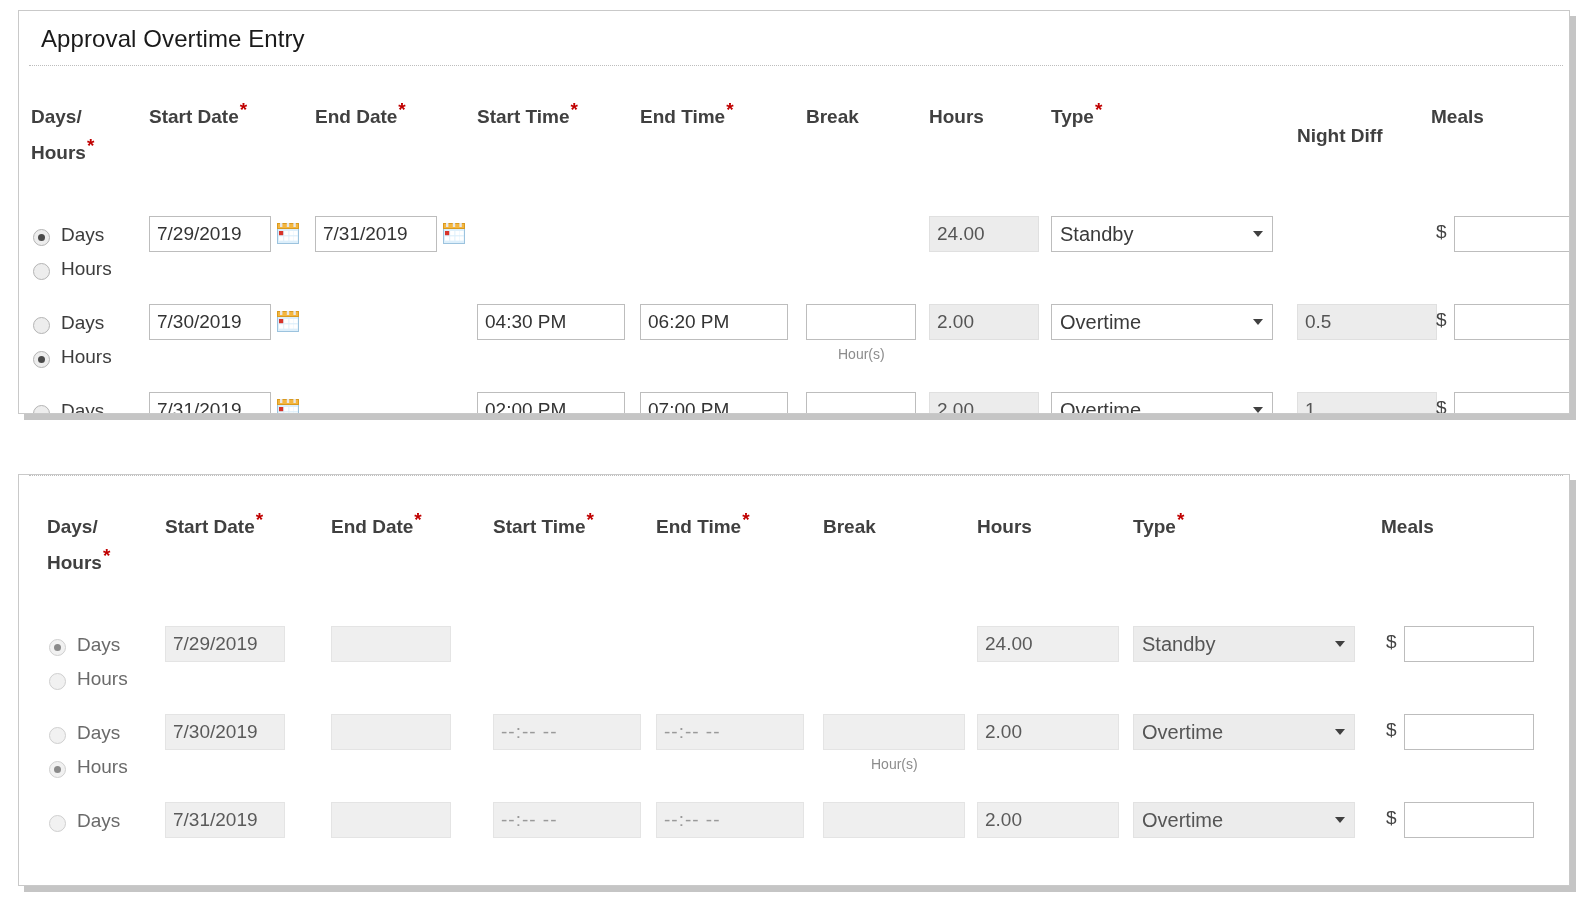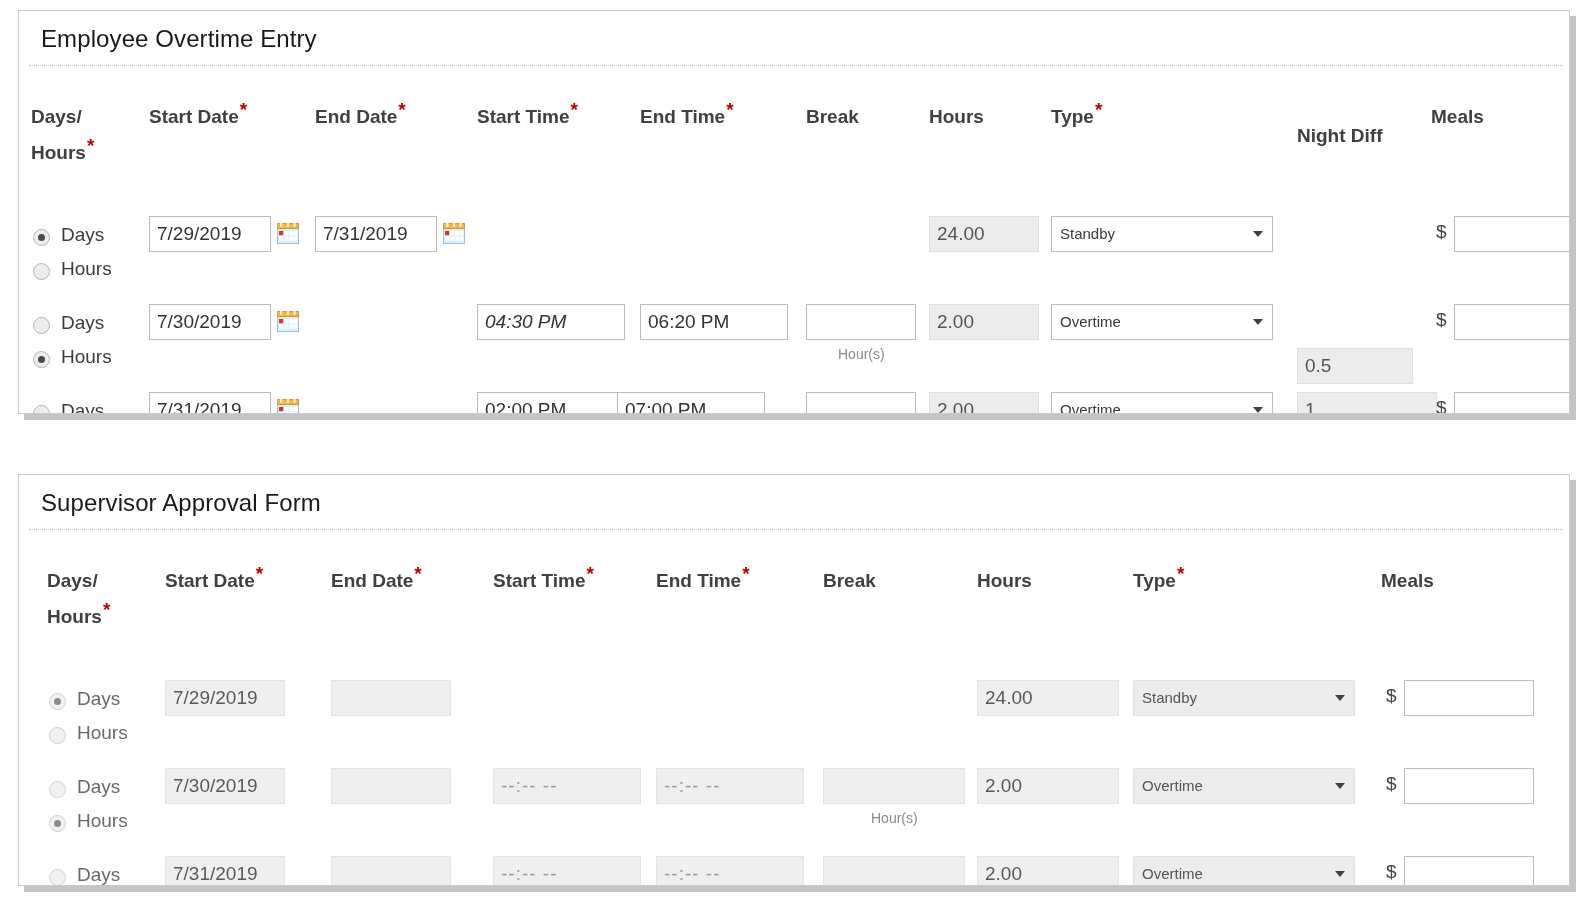--- a/index.html
+++ b/index.html
@@ -84,21 +84,21 @@
   .tf.ro-light { background:#efefef; border:1px solid #e4e4e4; color:#5a5a5a; }
   .tf.ph { color:#9a9a9a; letter-spacing:1px; }
 
   
   .sel {
     position:absolute;
     border: 1px solid #bdbdbd;
     background: #ffffff;
     height: 36px;
     line-height: 34px;
-    font-size: 15px;
+    font-size: 20px;
     color:#3a3a3a;
     padding: 0 8px;
   }
   .sel.ro { background:#ececec; border-color:#e2e2e2; color:#555; }
   .sel .caret {
     position:absolute; right:9px; top:50%; transform: translateY(-50%);
     width:0;height:0; border-left:5px solid transparent; border-right:5px solid transparent;
     border-top:6px solid #404040;
   }
 
@@ -109,21 +109,21 @@
 
   
   .calicon { position:absolute; width:22px; height:21px; }
 </style>
 </head>
 <body>
 
 <div class="page">
 
   <div class="panel" id="panel-employee">
-    <div class="panel-title">Employee Overtime Entry</div>
+    <div class="panel-title">Approval Overtime Entry</div>
     <div class="panel-divider"></div>
     <div class="grid" id="emp-grid">
         <div class="cell col-head" style="left: 12px; top: 40px;"><span>Days/</span><div style="margin-top: 14px;"><span>Hours</span><span class="req">*</span></div></div>
         <div class="cell col-head" style="left: 130px; top: 40px;"><span>Start Date</span><span class="req">*</span></div>
         <div class="cell col-head" style="left: 296px; top: 40px;"><span>End Date</span><span class="req">*</span></div>
         <div class="cell col-head" style="left: 458px; top: 40px;"><span>Start Time</span><span class="req">*</span></div>
         <div class="cell col-head" style="left: 621px; top: 40px;"><span>End Time</span><span class="req">*</span></div>
         <div class="cell col-head" style="left: 787px; top: 40px;"><span>Break</span></div>
         <div class="cell col-head" style="left: 910px; top: 40px;"><span>Hours</span></div>
         <div class="cell col-head" style="left: 1032px; top: 40px;"><span>Type</span><span class="req">*</span></div>
@@ -200,27 +200,27 @@
             <g fill="#ffffff">
               <rect x="7.2" y="8" width="4.2" height="4.2"></rect>
               <rect x="12.4" y="8" width="4.2" height="4.2"></rect>
               <rect x="17.0" y="8" width="3.6" height="4.2"></rect>
               <rect x="2" y="13.4" width="4.2" height="4.2"></rect>
               <rect x="7.2" y="13.4" width="4.2" height="4.2"></rect>
               <rect x="12.4" y="13.4" width="4.2" height="4.2"></rect>
               <rect x="17.0" y="13.4" width="3.6" height="4.2"></rect>
             </g>
           </svg></div>
-        <div class="tf" style="left: 458px; top: 238px; width: 148px; font-style: italic;">04:30 PM</div>
+        <div class="tf" style="left: 458px; top: 238px; width: 148px;">04:30 PM</div>
         <div class="tf" style="left: 621px; top: 238px; width: 148px;">06:20 PM</div>
         <div class="tf" style="left: 787px; top: 238px; width: 110px;"></div>
         <div class="hourlabel" style="left: 819px; top: 280px;">Hour(s)</div>
         <div class="tf ro" style="left: 910px; top: 238px; width: 110px;">2.00</div>
         <div class="sel" style="left: 1032px; top: 238px; width: 222px;"><span>Overtime</span><span class="caret"></span></div>
-        <div class="tf ro" style="left: 1278px; top: 238px; width: 116px; margin-top: 44px;">0.5</div>
+        <div class="tf ro" style="left: 1278px; top: 238px; width: 140px;">0.5</div>
         <div class="dollar" style="left: 1417px; top: 243px;">$</div>
         <div class="tf" style="left: 1435px; top: 238px; width: 130px;"></div>
         <div class="radio-group" style="left: 14px; top: 322px;">
           <div class="radio-line">
             <span class="radio"></span>
             <span class="radio-label">Days</span>
           </div>
         </div>
         <div class="tf" style="left: 130px; top: 326px; width: 122px;">7/31/2019</div>
         <div class="calicon" style="left: 258px; top: 333px;"><svg width="22" height="21" viewBox="0 0 22 21">
@@ -234,32 +234,31 @@
               <rect x="7.2" y="8" width="4.2" height="4.2"></rect>
               <rect x="12.4" y="8" width="4.2" height="4.2"></rect>
               <rect x="17.0" y="8" width="3.6" height="4.2"></rect>
               <rect x="2" y="13.4" width="4.2" height="4.2"></rect>
               <rect x="7.2" y="13.4" width="4.2" height="4.2"></rect>
               <rect x="12.4" y="13.4" width="4.2" height="4.2"></rect>
               <rect x="17.0" y="13.4" width="3.6" height="4.2"></rect>
             </g>
           </svg></div>
         <div class="tf" style="left: 458px; top: 326px; width: 148px;">02:00 PM</div>
-        <div class="tf" style="left: 598px; top: 326px; width: 148px;">07:00 PM</div>
+        <div class="tf" style="left: 621px; top: 326px; width: 148px;">07:00 PM</div>
         <div class="tf" style="left: 787px; top: 326px; width: 110px;"></div>
         <div class="tf ro" style="left: 910px; top: 326px; width: 110px;">2.00</div>
         <div class="sel" style="left: 1032px; top: 326px; width: 222px;"><span>Overtime</span><span class="caret"></span></div>
         <div class="tf ro" style="left: 1278px; top: 326px; width: 140px;">1</div>
         <div class="dollar" style="left: 1417px; top: 331px;">$</div>
         <div class="tf" style="left: 1435px; top: 326px; width: 130px;"></div>
       </div>
   </div>
 
   <div class="panel" id="panel-supervisor">
-    <div class="panel-title">Supervisor Approval Form</div>
     <div class="panel-divider"></div>
     <div class="grid" id="sup-grid">
         <div class="cell col-head" style="left: 28px; top: 40px;"><span>Days/</span><div style="margin-top: 14px;"><span>Hours</span><span class="req">*</span></div></div>
         <div class="cell col-head" style="left: 146px; top: 40px;"><span>Start Date</span><span class="req">*</span></div>
         <div class="cell col-head" style="left: 312px; top: 40px;"><span>End Date</span><span class="req">*</span></div>
         <div class="cell col-head" style="left: 474px; top: 40px;"><span>Start Time</span><span class="req">*</span></div>
         <div class="cell col-head" style="left: 637px; top: 40px;"><span>End Time</span><span class="req">*</span></div>
         <div class="cell col-head" style="left: 804px; top: 40px;"><span>Break</span></div>
         <div class="cell col-head" style="left: 958px; top: 40px;"><span>Hours</span></div>
         <div class="cell col-head" style="left: 1114px; top: 40px;"><span>Type</span><span class="req">*</span></div>

